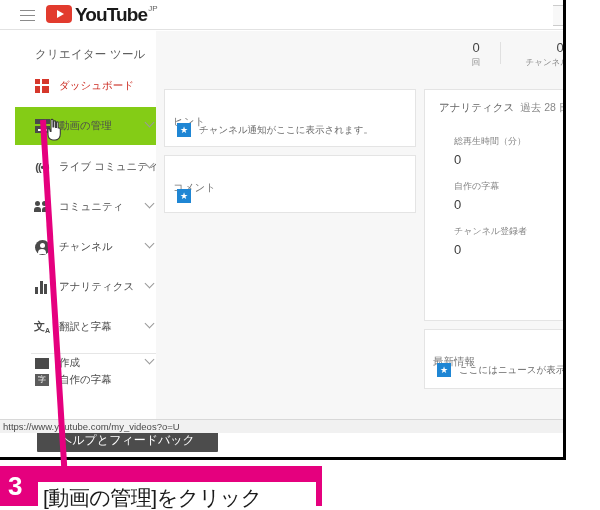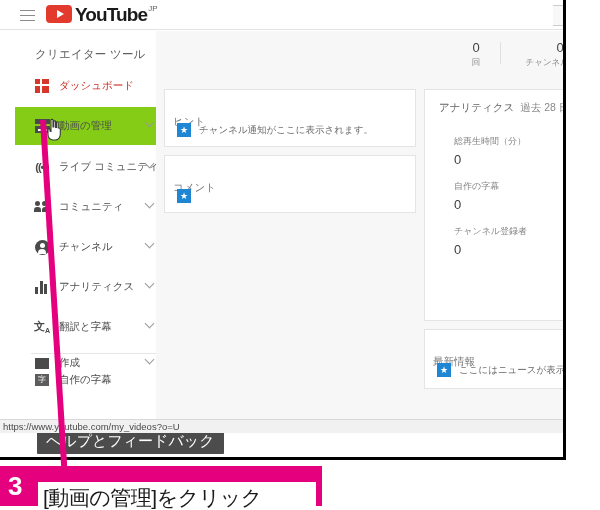--- a/index.html
+++ b/index.html
@@ -160,22 +160,22 @@
 
   .ic-trans { font-size: 11px; color: #4a4a4a; font-weight: bold; }
   .ic-create { width: 14px; height: 11px; background: #4a4a4a; }
   .ic-sub {
     width: 14px; height: 12px; background: #5c5c5c;
     color: #fff; font-size: 8px; text-align: center; line-height: 12px;
   }
 
   #help-tooltip {
     position: absolute; left: 22px; top: 398px;
-    padding: 3px 9px; background: #4c4c4c; color: #fff;
-    font-size: 15px; border-radius: 1px; white-space: nowrap;
+    padding: 3px 23px; background: #4c4c4c; color: #fff;
+    font-size: 12px; border-radius: 1px; white-space: nowrap;
   }
 
   
   #statusbar {
     position: absolute; left: 0; top: 419px;
     width: 563px; height: 14px;
     background: #f1f1f1; border-top: 1px solid #d8d8d8;
     font-size: 9.5px; color: #4a4a4a;
     padding-left: 3px; line-height: 14px; white-space: nowrap;
   }

